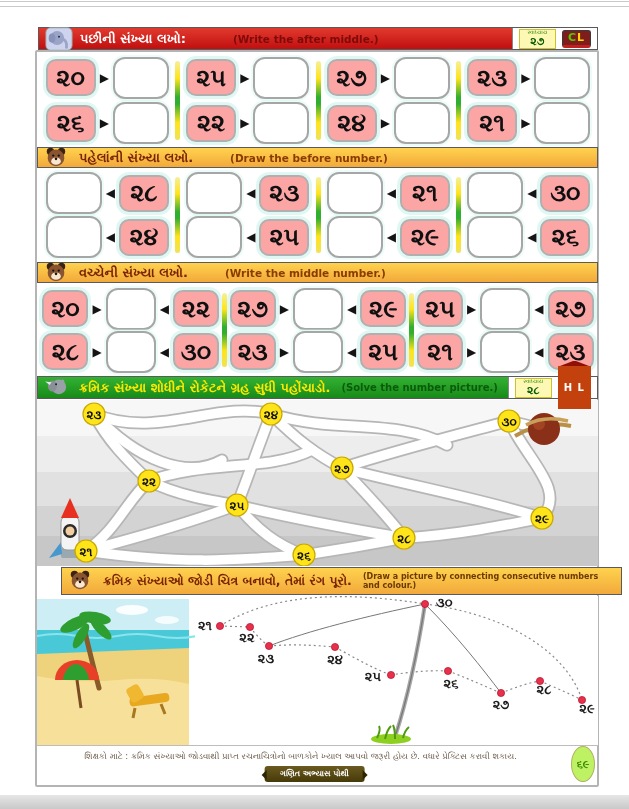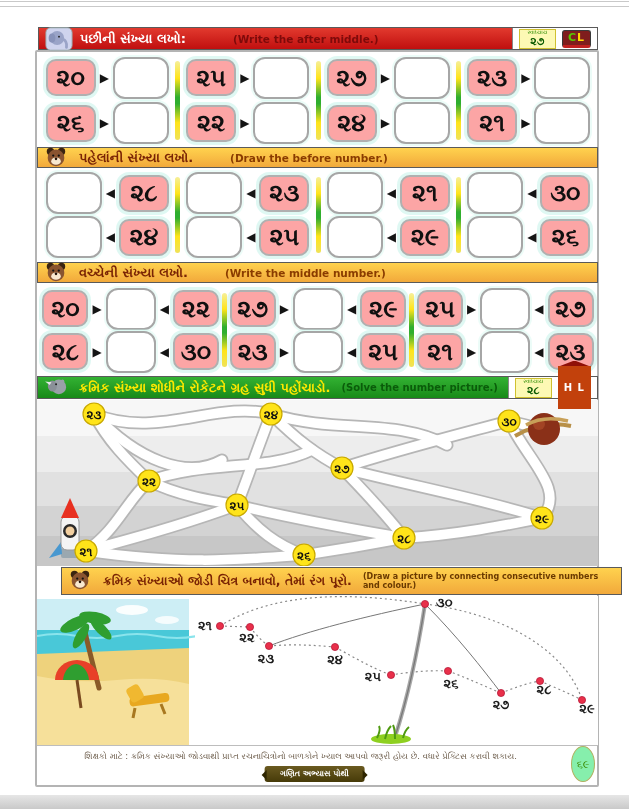--- a/index.html
+++ b/index.html
@@ -54,21 +54,21 @@
     background:linear-gradient(to bottom,#f7f7f7 0 36px,#ededed 36px 72px,#e1e1e1 72px 106px,#d3d3d3 106px 136px,#c7c7c7 136px 166px); }
   .maze svg { position:absolute; inset:0; }
 
   
   .dots-area { position:absolute; left:37px; top:596px; width:561px; height:149px; background:#fff; overflow:hidden; }
   .dots-area svg.art { position:absolute; left:0; top:0; }
 
   
   .foot-sep { position:absolute; left:37px; top:745px; width:561px; height:1px; background:#bdbdbd; }
   .teacher-note { position:absolute; left:48px; top:751px; width:505px; font-size:8.5px; color:#6a5a48; text-align:center; }
-  .page-circle { position:absolute; left:571px; top:746px; width:24px; height:36px; border:1px solid #b0b060; border-radius:50%; background:#86efac; color:#3a8a00; font-weight:normal; font-size:11px; display:flex; align-items:center; justify-content:center; }
+  .page-circle { position:absolute; left:571px; top:746px; width:24px; height:36px; border:1px solid #b0b060; border-radius:50%; background:#bef264; color:#3a8a00; font-weight:bold; font-size:11px; display:flex; align-items:center; justify-content:center; }
   .ribbon { position:absolute; left:50%; transform:translateX(-50%); top:766px; background:linear-gradient(#6a5a20,#463a08); color:#fff; font-size:8px; font-weight:bold; padding:3px 16px; border-radius:3px; white-space:nowrap; }
   .ribbon::before, .ribbon::after { content:""; position:absolute; top:4px; width:0; height:0; border:5px solid transparent; }
   .ribbon::before { left:-8px; border-right-color:#2e2500; }
   .ribbon::after  { right:-8px; border-left-color:#2e2500; }
 </style>
 </head>
 <body>
 
 <div class="sheet">
   <div class="edge-line" style="top:1px"></div>

